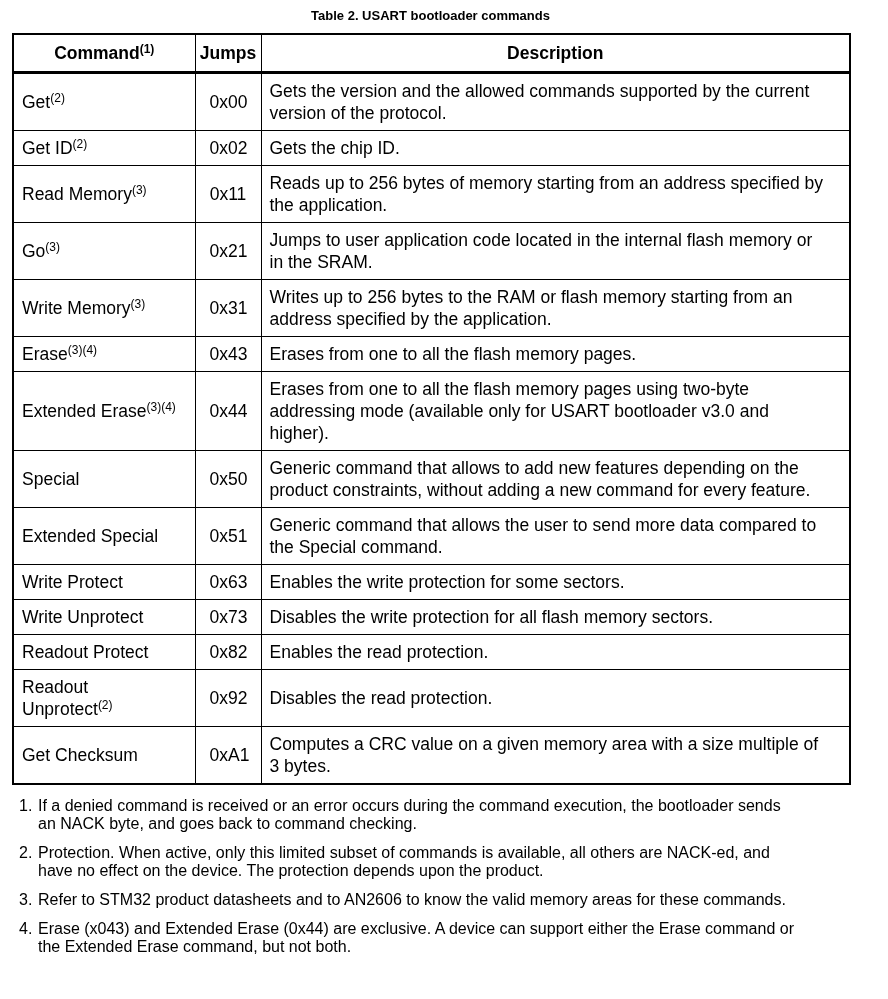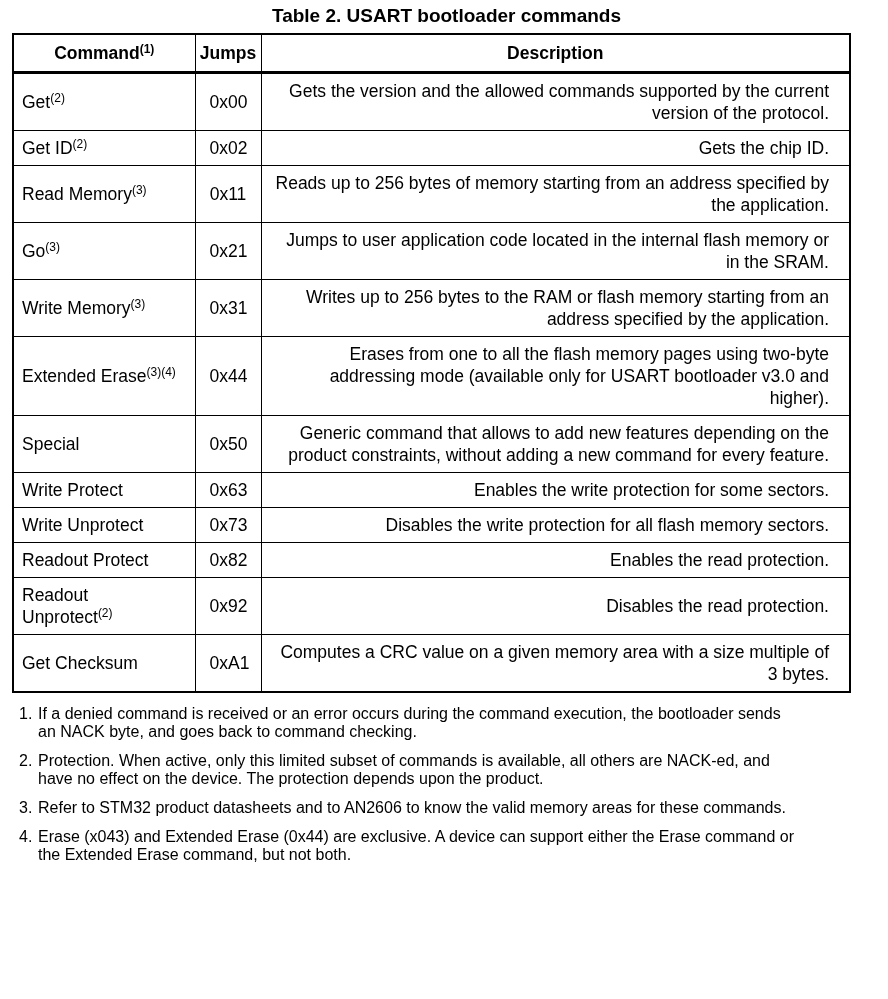--- a/index.html
+++ b/index.html
@@ -10,23 +10,23 @@
     font-family: "Liberation Sans", sans-serif;
   }
   body {
     width: 888px;
     height: 999px;
     overflow: hidden;
   }
   .doc-title {
     padding-top: 5px;
     width: 861px;           
-    margin-left: 16px;
+    margin-left: 0;
     text-align: center;
-    font-size: 19px;
+    font-size: 13px;
     font-weight: bold;
     line-height: 21px;
   }
   table.cmd-table {
     border-collapse: collapse;
     table-layout: fixed;
     margin: 7px 0 0 12px;
     width: 837px;
     border: 2px solid #000;
   }
@@ -49,21 +49,21 @@
     line-height: 22px;
     vertical-align: middle;
     padding: 6px 8px;
   }
   td.cell-command { padding: 6px 4px 6px 8px; }
   td.cell-command .cmd-text { white-space: pre-line; }
   td.cell-code {
     text-align: center;
     padding: 6px 14px;
   }
-  td.cell-desc { padding: 6px 20px 6px 8px; text-align: right; }
+  td.cell-desc { padding: 6px 20px 6px 8px; }
   sup.fn-ref {
     font-size: 12px;
     line-height: 0;
     vertical-align: 6px;
   }
   .footnotes {
     margin: 12px 0 0 19px;
     width: 779px;
   }
   .footnote {
@@ -117,28 +117,38 @@
       <td class="cell-command"><span class="cmd-text">Go</span><sup class="fn-ref">(3)</sup></td>
       <td class="cell-code">0x21</td>
       <td class="cell-desc">Jumps to user application code located in the internal flash memory or in the SRAM.</td>
     </tr>
     <tr>
       <td class="cell-command"><span class="cmd-text">Write Memory</span><sup class="fn-ref">(3)</sup></td>
       <td class="cell-code">0x31</td>
       <td class="cell-desc">Writes up to 256 bytes to the RAM or flash memory starting from an address specified by the application.</td>
     </tr>
     <tr>
+      <td class="cell-command"><span class="cmd-text">Erase</span><sup class="fn-ref">(3)(4)</sup></td>
+      <td class="cell-code">0x43</td>
+      <td class="cell-desc">Erases from one to all the flash memory pages.</td>
+    </tr>
+    <tr>
       <td class="cell-command"><span class="cmd-text">Extended Erase</span><sup class="fn-ref">(3)(4)</sup></td>
       <td class="cell-code">0x44</td>
       <td class="cell-desc">Erases from one to all the flash memory pages using two-byte addressing mode (available only for USART bootloader v3.0 and higher).</td>
     </tr>
     <tr>
       <td class="cell-command"><span class="cmd-text">Special</span><sup class="fn-ref"></sup></td>
       <td class="cell-code">0x50</td>
       <td class="cell-desc">Generic command that allows to add new features depending on the product constraints, without adding a new command for every feature.</td>
+    </tr>
+    <tr>
+      <td class="cell-command"><span class="cmd-text">Extended Special</span><sup class="fn-ref"></sup></td>
+      <td class="cell-code">0x51</td>
+      <td class="cell-desc">Generic command that allows the user to send more data compared to the Special command.</td>
     </tr>
     <tr>
       <td class="cell-command"><span class="cmd-text">Write Protect</span><sup class="fn-ref"></sup></td>
       <td class="cell-code">0x63</td>
       <td class="cell-desc">Enables the write protection for some sectors.</td>
     </tr>
     <tr>
       <td class="cell-command"><span class="cmd-text">Write Unprotect</span><sup class="fn-ref"></sup></td>
       <td class="cell-code">0x73</td>
       <td class="cell-desc">Disables the write protection for all flash memory sectors.</td>

